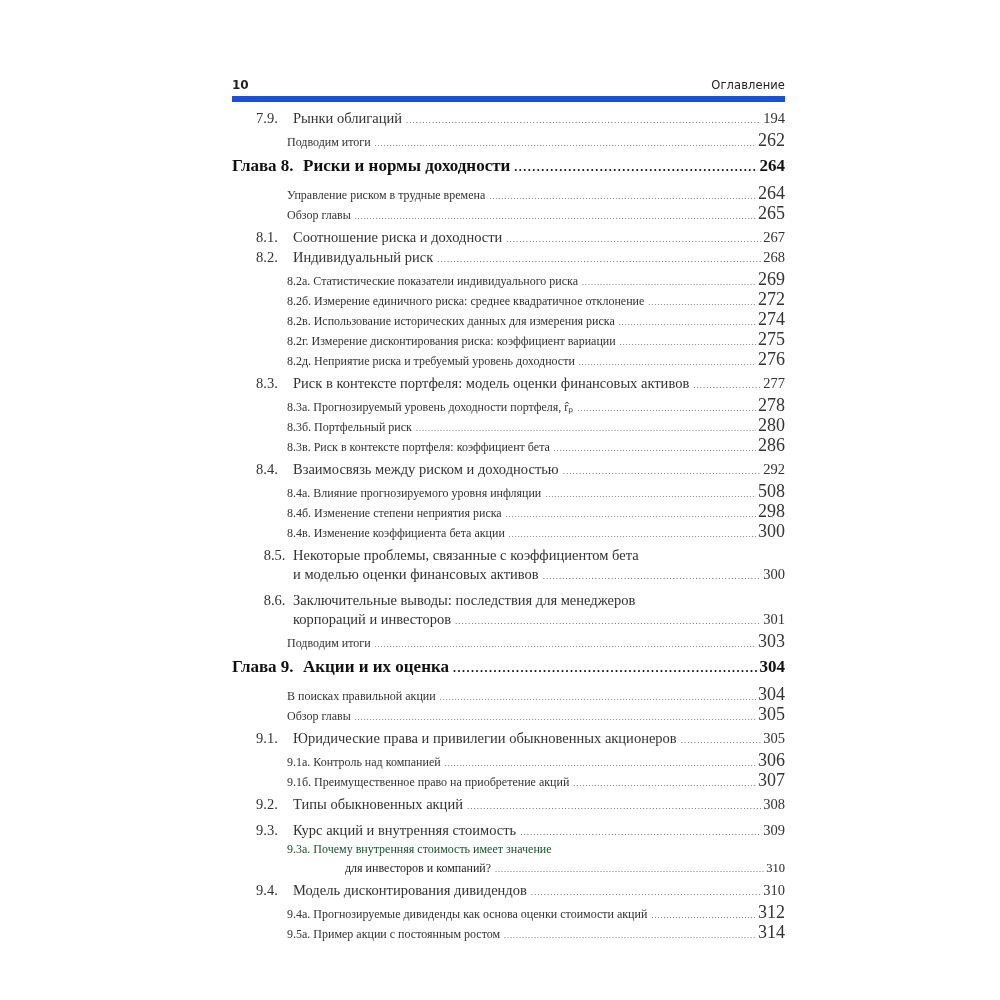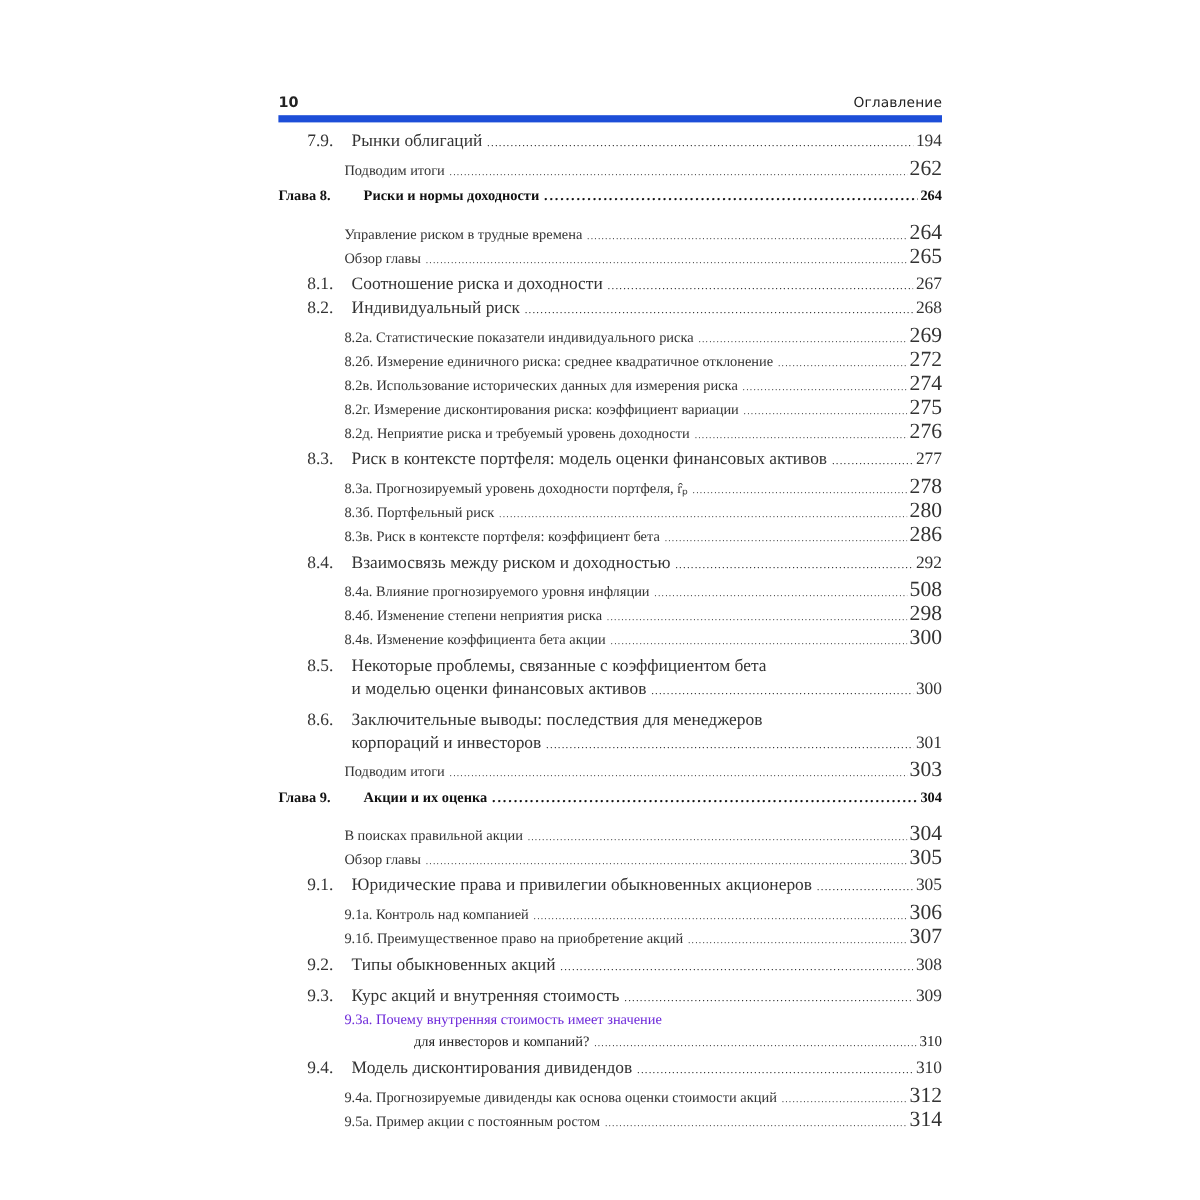--- a/index.html
+++ b/index.html
@@ -13,38 +13,38 @@
   .running-head .num { font-weight: bold; font-size: 12px; }
   .running-head .title { font-size: 11.5px; letter-spacing: 0.1px; }
   .toc { margin-top: 8px; font-family: "Liberation Serif", serif; }
   .row { display: flex; align-items: baseline; position: relative; }
   .row .text { white-space: nowrap; }
   .row .dots { flex: 1; overflow: hidden; white-space: nowrap; margin: 0 2px 0 4px; letter-spacing: 1px; }
   .row .dots::after { content: "................................................................................................................................................................................................................................................................................................................"; }
   .row .page-no { white-space: nowrap; text-align: right; }
 
   
-  .chapter { font-weight: bold; font-size: 12px; color: #111; height: 21px; margin-top: 6px; margin-bottom: 6px; }
+  .chapter { font-weight: bold; font-size: 17px; color: #111; height: 21px; margin-top: 6px; margin-bottom: 6px; }
   .chapter .label { width: 71px; display: inline-block; }
   
   .section { font-size: 14.5px; color: #333; height: 20px; }
   .section .sec-num { width: 37px; display: inline-block; padding-left: 24px; }
   .section .dots { font-size: 9px; }
   .section.gap { margin-top: 6px; }
   
   .sub { font-size: 12px; color: #333; height: 20px; padding-left: 55px; }
   .sub .dots { font-size: 8px; }
   .sub .page-no { font-size: 18px; }
   .chapter .dots { font-size: 12px; letter-spacing: 1.5px; }
 
   .multi { display: block; }
   .multi .line1 { font-size: 14.5px; color: #333; height: 19px; white-space: nowrap; }
-  .multi .line1 .sec-num { width: 37px; display: inline-block; padding-left: 24px; }
+  .multi .line1 .sec-num { width: 37px; display: inline-block; padding-left: 24px; text-align: center; }
   .multi .row2 { padding-left: 61px; }
-  .sub-multi .line1 { font-size: 12px; color: #6d28d9; height: 19px; padding-left: 55px; white-space: nowrap; }
+  .sub-multi .line1 { font-size: 12px; color: #14532d; height: 19px; padding-left: 55px; white-space: nowrap; }
   .sub-multi .row2 { padding-left: 113px; font-size: 12px; }
   .sub-multi .row2 .dots { font-size: 8px; }
   .sub-multi .row2 .page-no { font-size: 12.5px; }
 </style>
 </head>
 <body>
 
 <div class="page">
   <div class="running-head">
     <span class="num">10</span>

